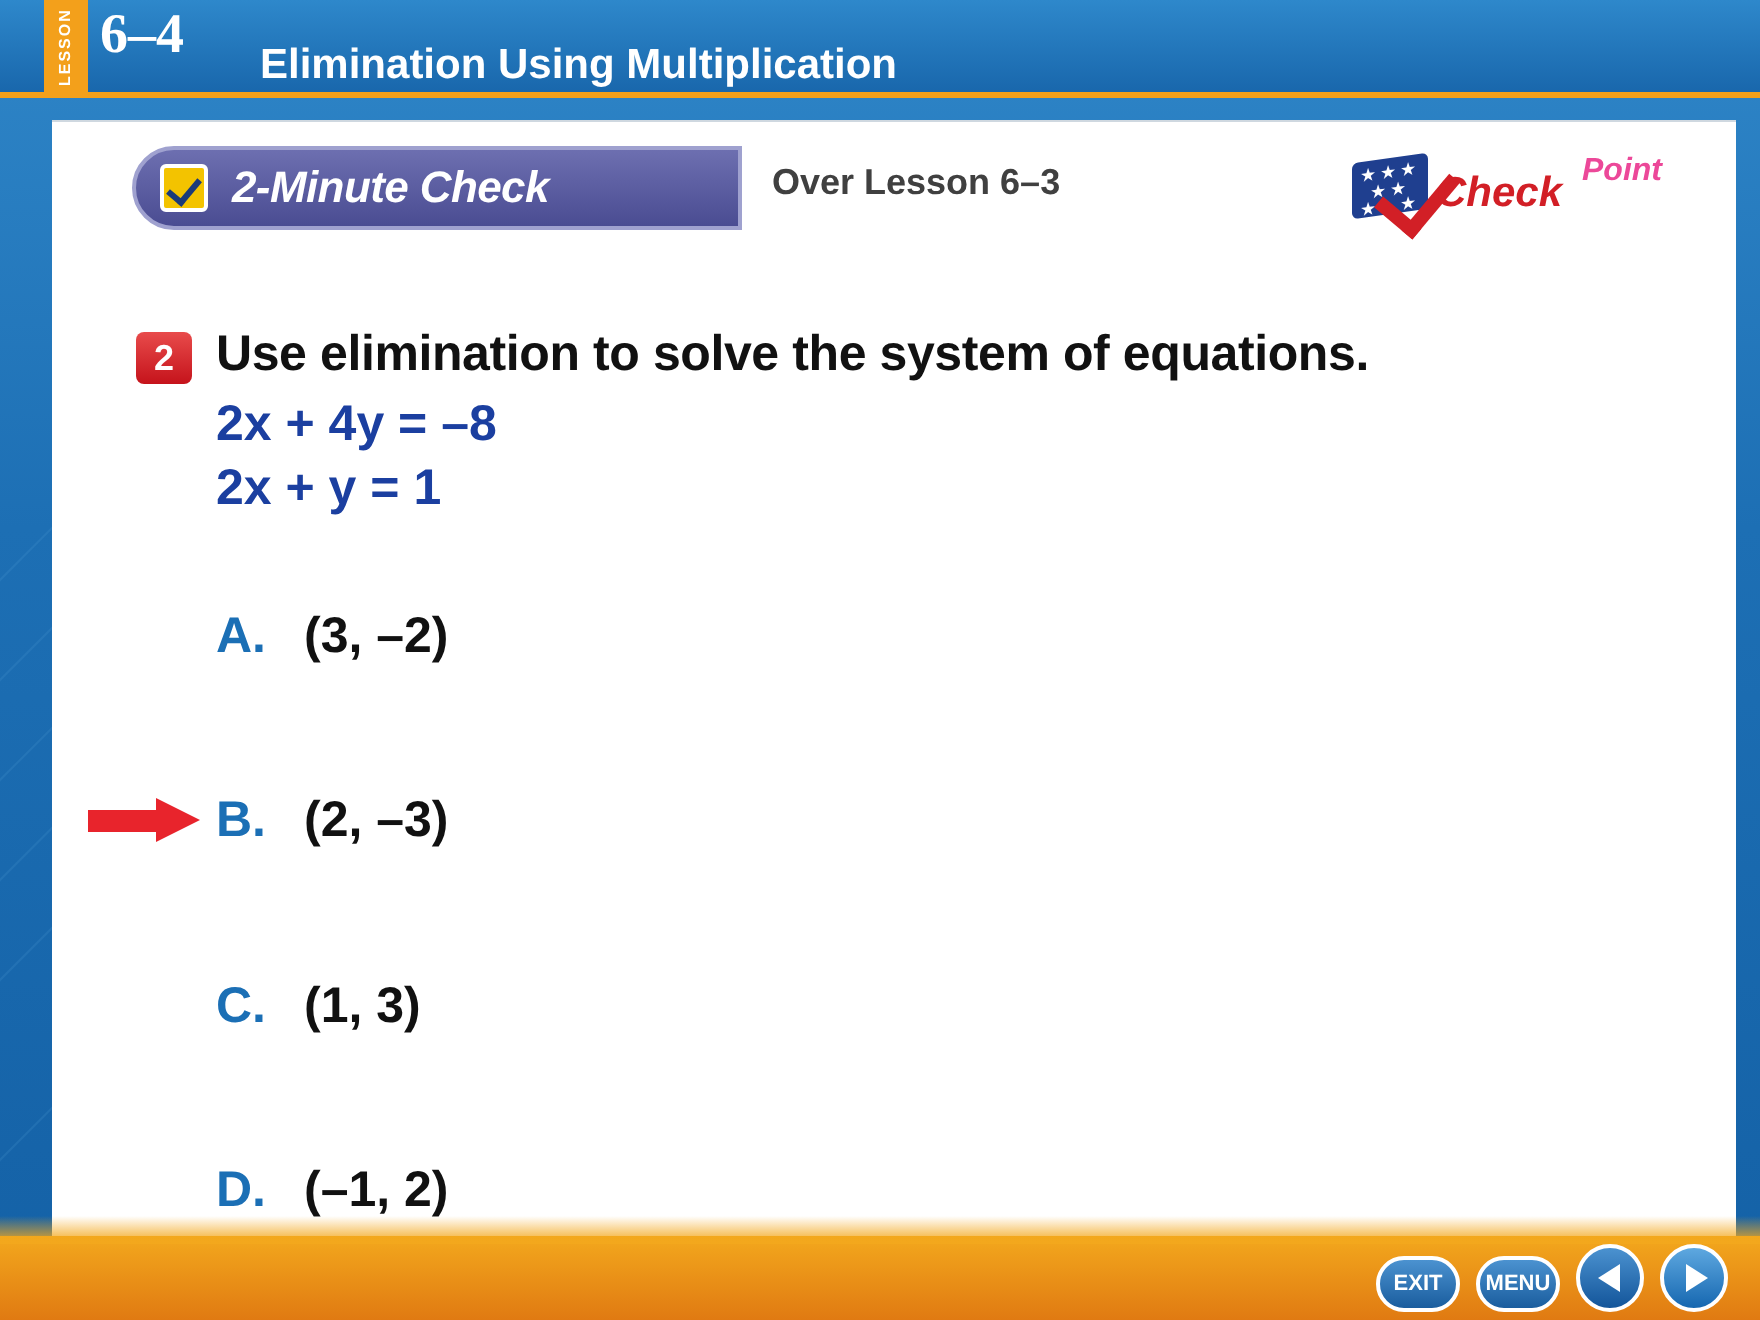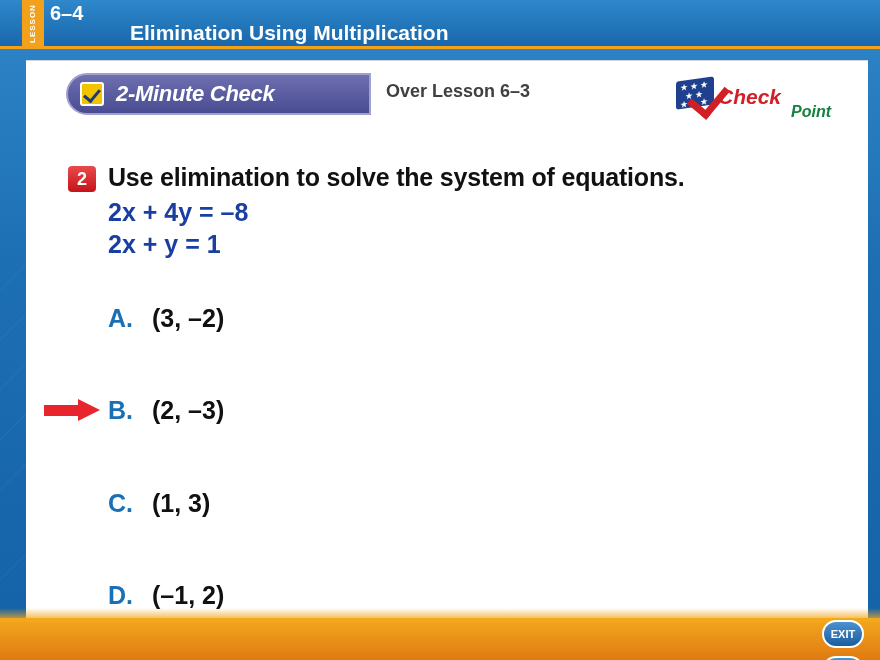--- a/index.html
+++ b/index.html
@@ -57,23 +57,23 @@
     display: block;
     writing-mode: vertical-rl;
     transform: rotate(180deg);
     margin: 0 auto;
     height: 40px;
   }
   .lesson-num {
     position: absolute;
     left: 50px; top: 2px;
     color: #ffffff;
-    font-size: 20px;
-    font-weight: bold;
-    font-family: Liberation Sans, sans-serif;
+    font-size: 28px;
+    font-weight: bold;
+    font-family: Liberation Serif, serif;
     letter-spacing: 0px;
   }
   .header-title {
     position: absolute;
     left: 130px; top: 9px;
     color: #ffffff;
     font-size: 21px;
     font-weight: bold;
     font-family: "Liberation Sans", sans-serif;
     margin-top: 12px;
@@ -182,22 +182,22 @@
     top: 10px;
     color: #d21f26;
     font-size: 21px;
     font-weight: bold;
     font-style: italic;
     text-align: center;
   }
   .cp-word2 {
     position: absolute;
     left: 125px;
-    top: 28px;
-    color: #15803d;
+    top: 2px;
+    color: #ec4899;
     font-size: 16px;
     font-weight: bold;
     font-style: italic;
   }
 
   
   .q-badge {
     position: absolute;
     left: 42px;
     top: 105px;
@@ -286,23 +286,22 @@
     left: 0; top: -10px;
     width: 880px; height: 14px;
     background: linear-gradient(180deg, rgba(243,168,29,0) 0%, #f3a81d 100%);
   }
   .nav-btns {
     position: absolute;
     right: 16px;
     bottom: 4px;
     height: 36px;
     display: flex;
-    align-items: flex-start;
+    align-items: flex-end;
     gap: 8px;
-    flex-direction: column;
   }
   .pill {
     width: 42px;
     height: 28px;
     border-radius: 14px;
     background: linear-gradient(180deg, #4b92d0 0%, #1a5d9e 100%);
     border: 2px solid #ffffff;
     color: #ffffff;
     font-size: 11px;
     font-weight: bold;

